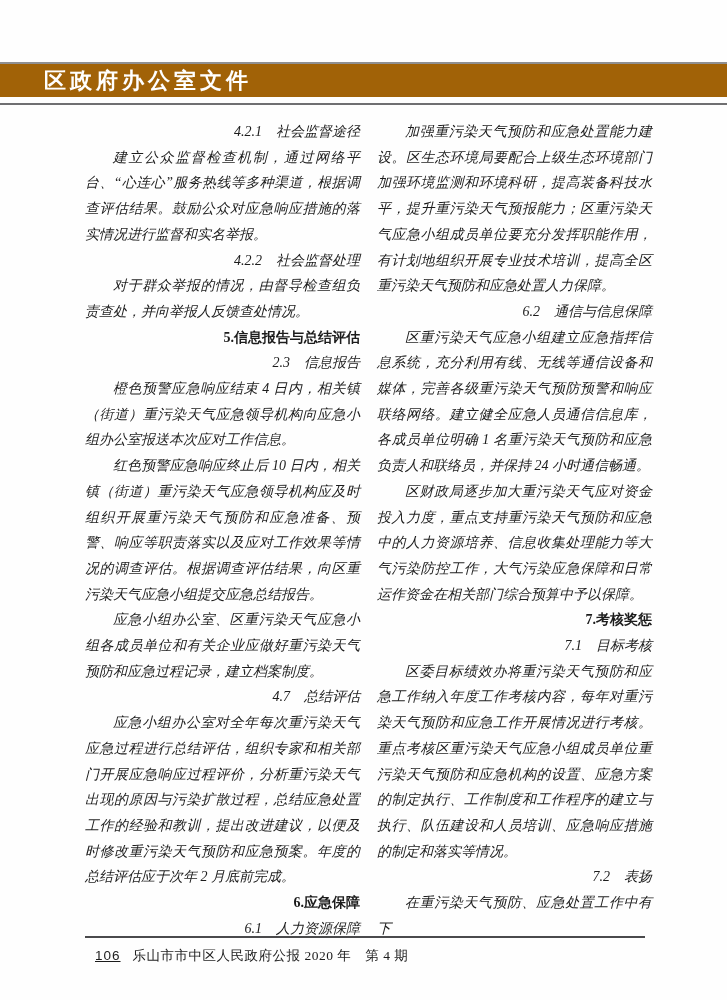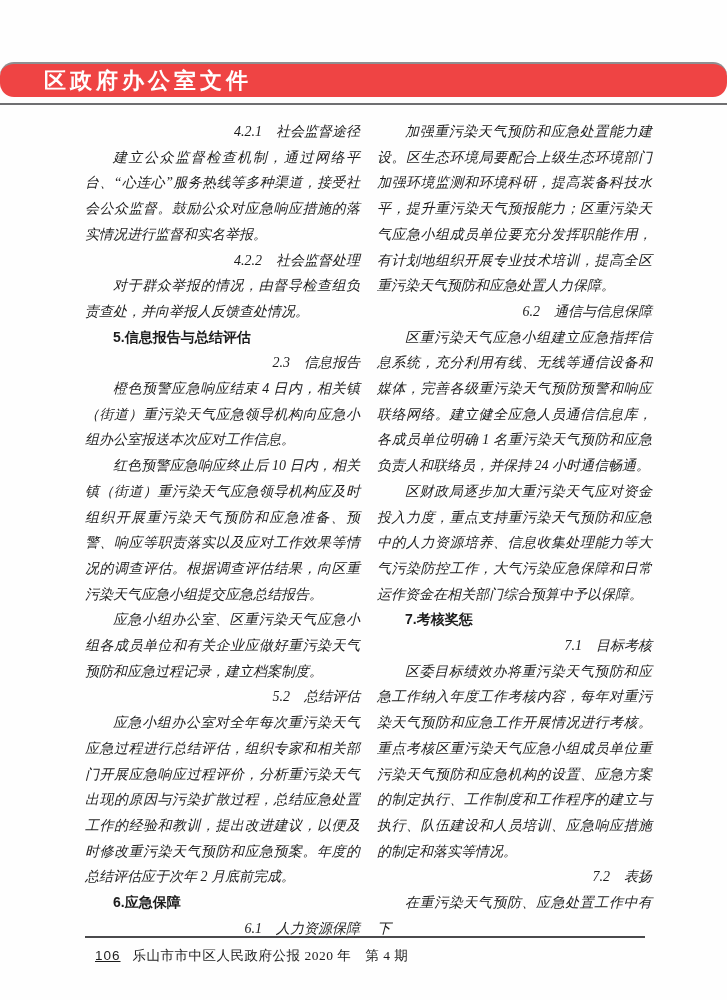--- a/index.html
+++ b/index.html
@@ -6,24 +6,24 @@
   body{
     width:727px;height:1000px;position:relative;
     background:#fefefe;
     font-family:"Liberation Serif", serif;
     color:#1c1c1c;
     overflow:hidden;
   }
   
   .band{
     position:absolute;left:0;top:62px;width:727px;height:35px;
-    background:#ef4444;
+    background:#a16207;
     border-top:2px solid #8f8f91;
     box-sizing:border-box;
-    display:flex;align-items:center;border-radius:14px;
+    display:flex;align-items:center;
   }
   .band-title{
     color:#ffffff;
     font-family:"Liberation Sans", sans-serif;
     font-weight:bold;
     font-size:22px;
     letter-spacing:4px;
     padding-left:44px;
     white-space:nowrap;
   }
@@ -40,23 +40,23 @@
     width:275px;
     font-size:14px;
     line-height:25.7px;
     text-align:justify;
   }
   .col-left{margin-right:17px;}
   .blk{margin:0;}
   .blk.para{text-indent:2em;font-style:italic;}
   .blk.head{
     text-indent:2em;
-    font-family:Liberation Sans, sans-serif;
+    font-family:Liberation Serif, serif;
     font-weight:bold;
-    text-align:left;
+    text-align:right;
   }
   .blk.sub{
     text-indent:2em;
     font-style:italic;
     text-align:right;
   }
   
   .footer-rule{
     position:absolute;left:85px;top:936px;width:560px;height:2px;
     background:#4a4a4c;
@@ -81,29 +81,29 @@
 <body>
 
 <div class="band">
   <span class="band-title">区政府办公室文件</span>
 </div>
 <div class="header-rule"></div>
 
 <div class="content">
   <div class="col col-left" id="col-left">
       <div class="blk sub">4.2.1　社会监督途径</div>
-      <div class="blk para">建立公众监督检查机制，通过网络平台、“心连心”服务热线等多种渠道，接受社会公众监督。鼓励公众对应急响应措施的落实情况进行监督和实名举报。</div>
+      <div class="blk para">建立公众监督检查机制，通过网络平台、“心连心”服务热线等多种渠道，根据调查评估结果。鼓励公众对应急响应措施的落实情况进行监督和实名举报。</div>
       <div class="blk sub">4.2.2　社会监督处理</div>
       <div class="blk para">对于群众举报的情况，由督导检查组负责查处，并向举报人反馈查处情况。</div>
       <div class="blk head">5.信息报告与总结评估</div>
       <div class="blk sub">2.3　信息报告</div>
       <div class="blk para">橙色预警应急响应结束 4 日内，相关镇（街道）重污染天气应急领导机构向应急小组办公室报送本次应对工作信息。</div>
       <div class="blk para">红色预警应急响应终止后 10 日内，相关镇（街道）重污染天气应急领导机构应及时组织开展重污染天气预防和应急准备、预警、响应等职责落实以及应对工作效果等情况的调查评估。根据调查评估结果，向区重污染天气应急小组提交应急总结报告。</div>
       <div class="blk para">应急小组办公室、区重污染天气应急小组各成员单位和有关企业应做好重污染天气预防和应急过程记录，建立档案制度。</div>
-      <div class="blk sub">5.2　总结评估</div>
+      <div class="blk sub">4.7　总结评估</div>
       <div class="blk para">应急小组办公室对全年每次重污染天气应急过程进行总结评估，组织专家和相关部门开展应急响应过程评价，分析重污染天气出现的原因与污染扩散过程，总结应急处置工作的经验和教训，提出改进建议，以便及时修改重污染天气预防和应急预案。年度的总结评估应于次年 2 月底前完成。</div>
       <div class="blk head">6.应急保障</div>
       <div class="blk sub">6.1　人力资源保障</div>
     </div>
   <div class="col col-right" id="col-right">
       <div class="blk para">加强重污染天气预防和应急处置能力建设。区生态环境局要配合上级生态环境部门加强环境监测和环境科研，提高装备科技水平，提升重污染天气预报能力；区重污染天气应急小组成员单位要充分发挥职能作用，有计划地组织开展专业技术培训，提高全区重污染天气预防和应急处置人力保障。</div>
       <div class="blk sub">6.2　通信与信息保障</div>
       <div class="blk para">区重污染天气应急小组建立应急指挥信息系统，充分利用有线、无线等通信设备和媒体，完善各级重污染天气预防预警和响应联络网络。建立健全应急人员通信信息库，各成员单位明确 1 名重污染天气预防和应急负责人和联络员，并保持 24 小时通信畅通。</div>
       <div class="blk para">区财政局逐步加大重污染天气应对资金投入力度，重点支持重污染天气预防和应急中的人力资源培养、信息收集处理能力等大气污染防控工作，大气污染应急保障和日常运作资金在相关部门综合预算中予以保障。</div>
       <div class="blk head">7.考核奖惩</div>

